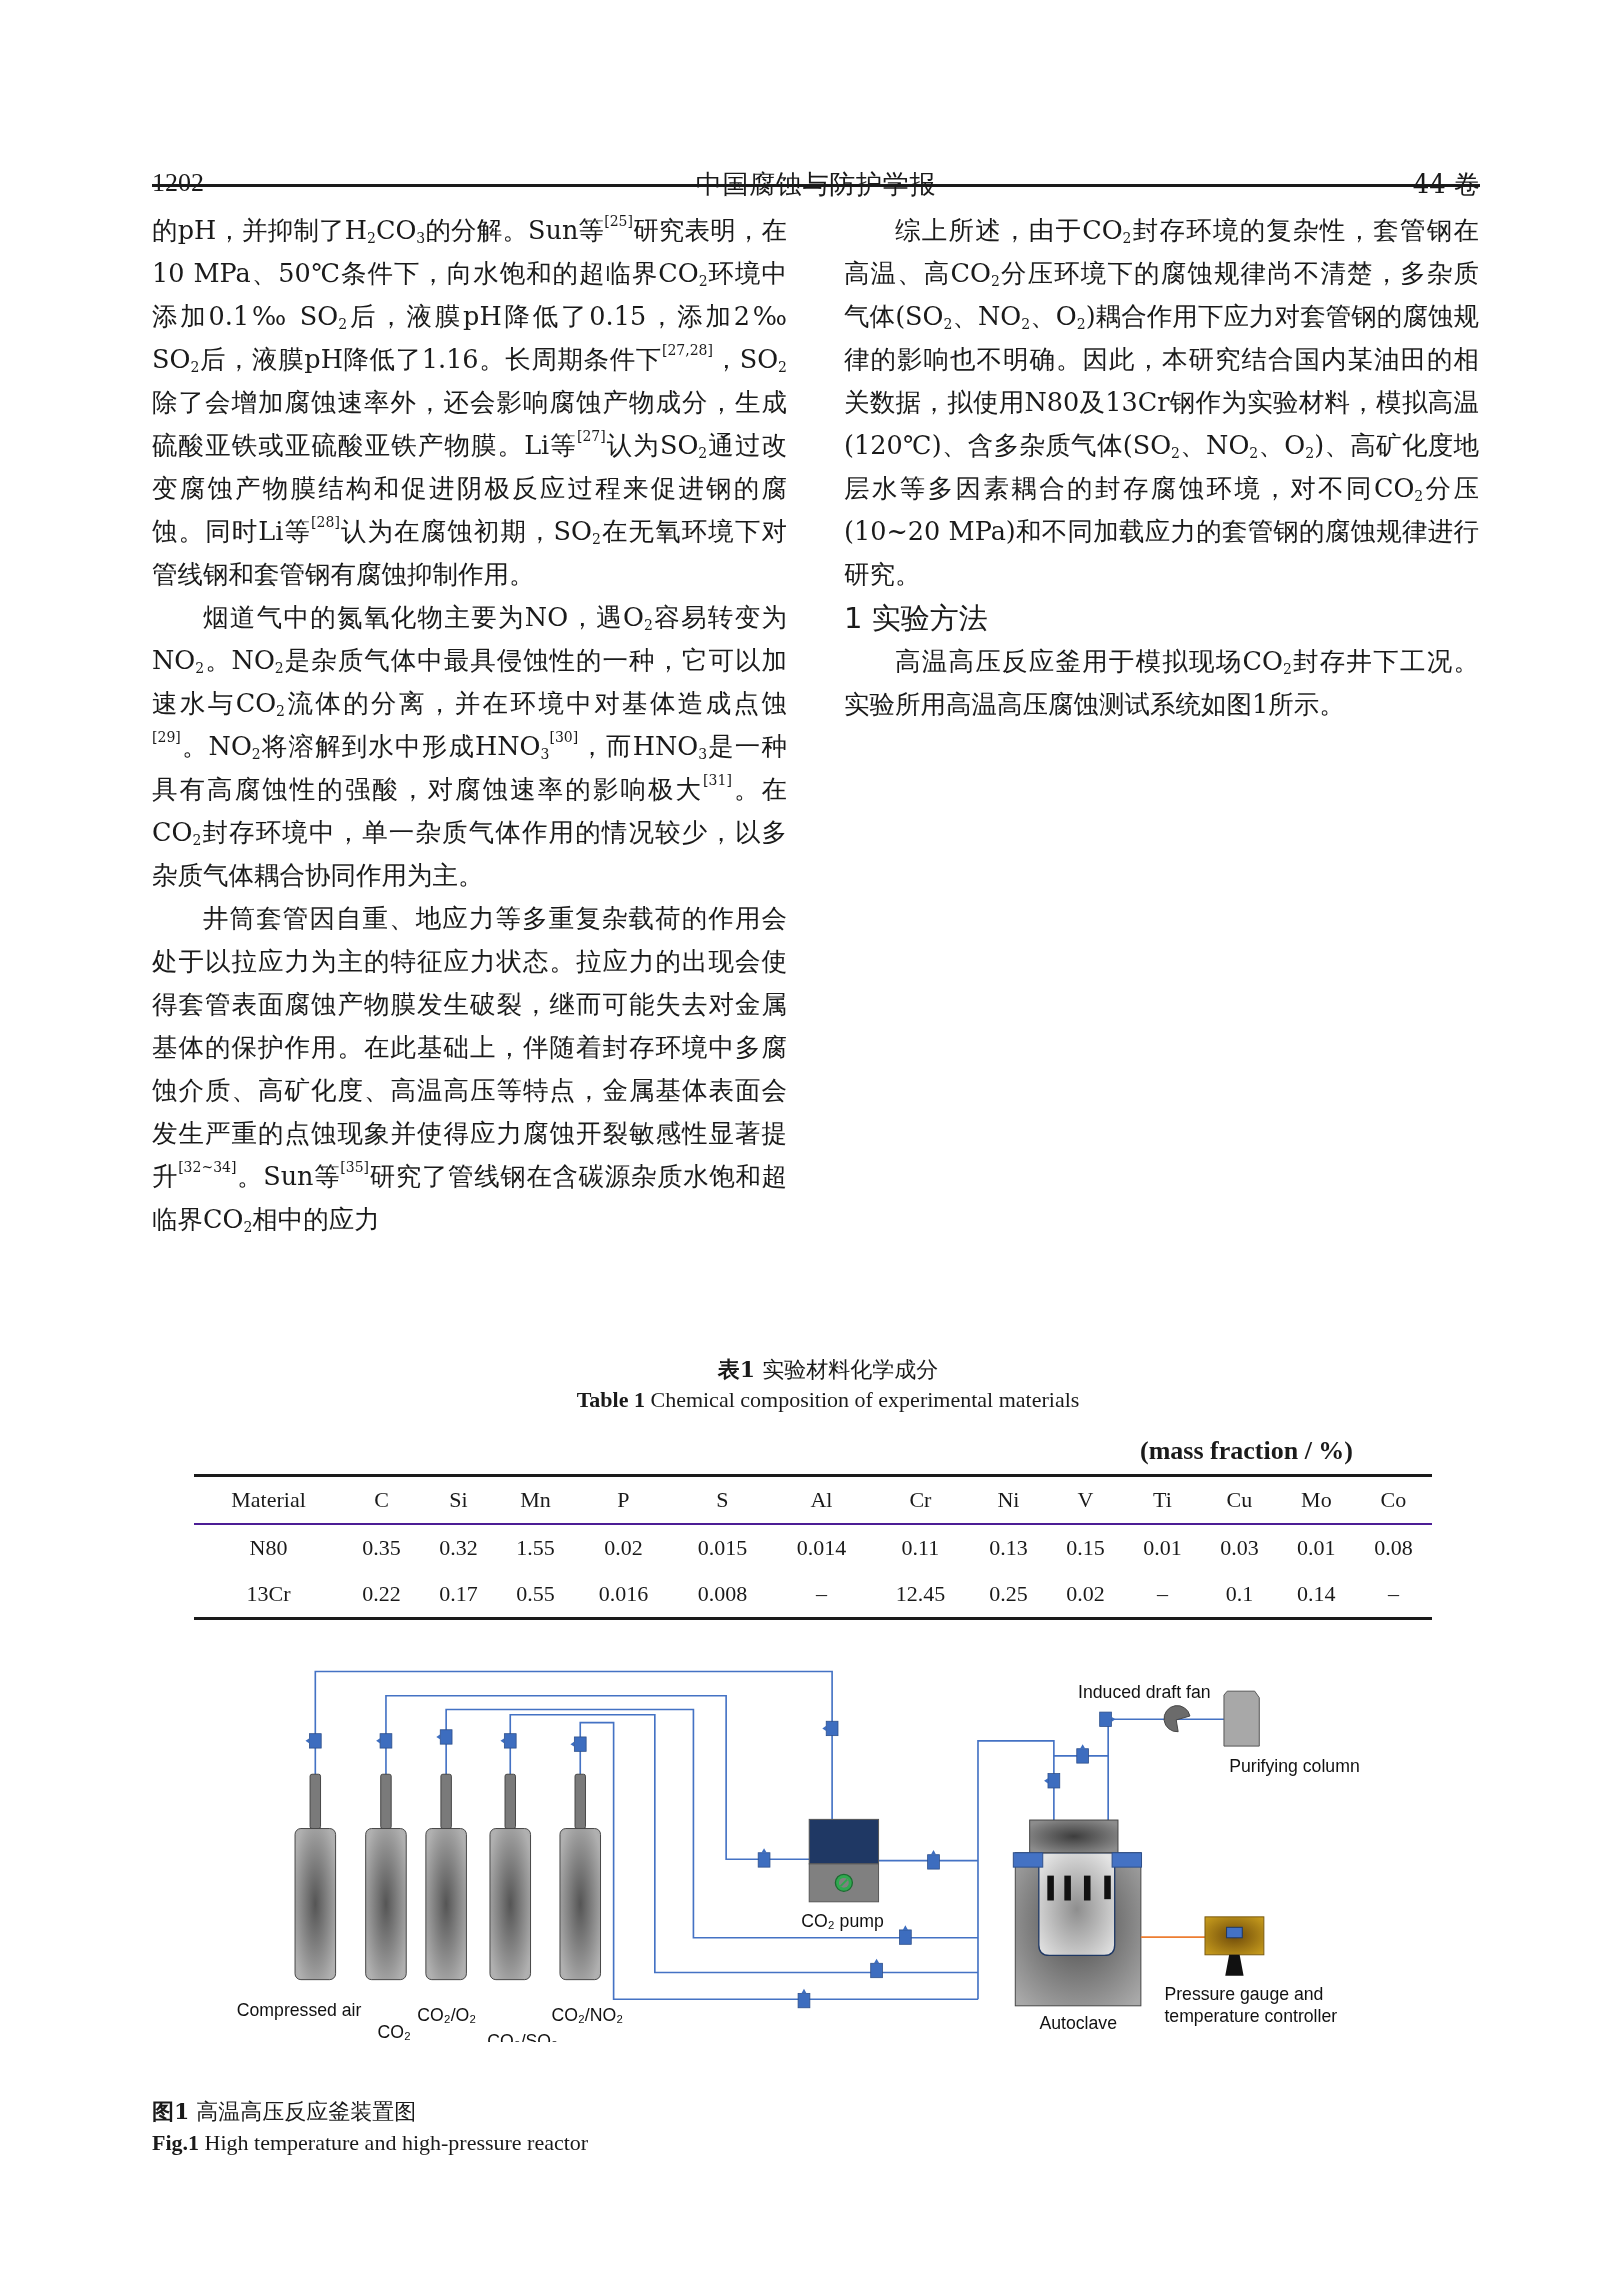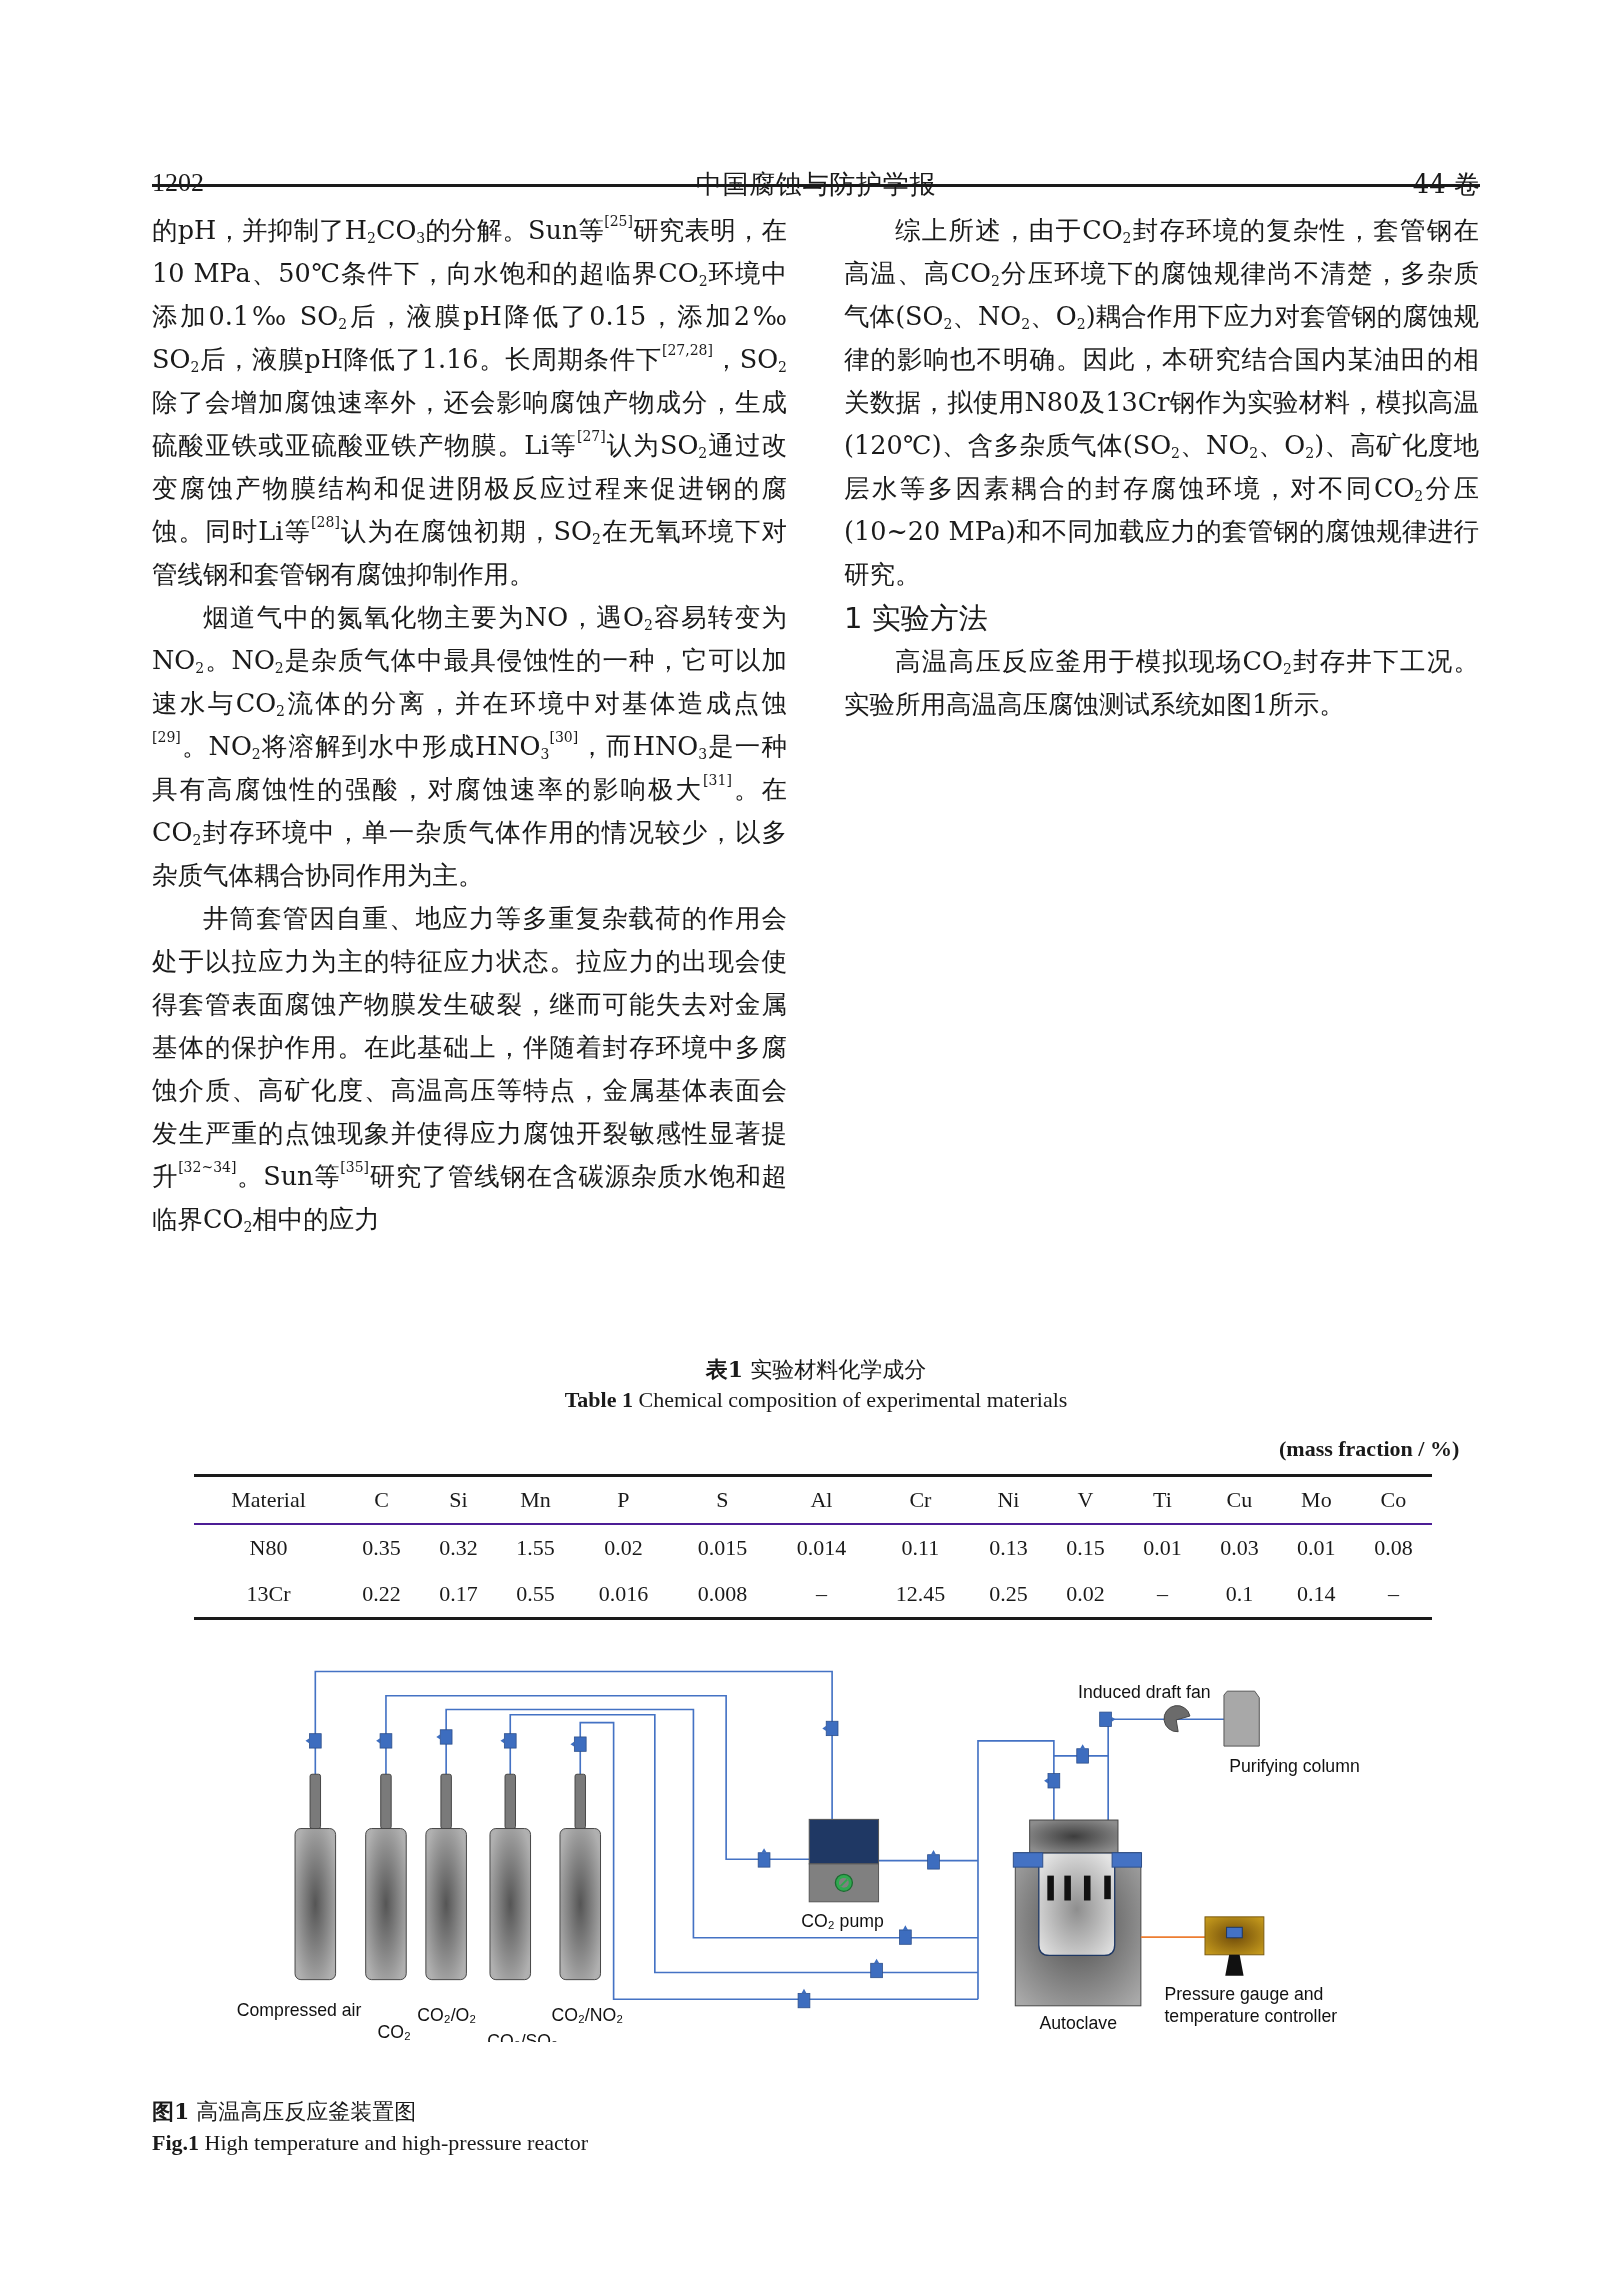--- a/index.html
+++ b/index.html
@@ -15,23 +15,23 @@
   .col { width:635px; font-size:25.5px; line-height:43px; text-align:justify; text-justify:inter-character; }
   .col p { margin:0; }
   .col p.ind { text-indent:2em; }
   .col-left { left:152px; top:209px; }
   .col-right { left:844px; top:209px; }
   sub, sup { font-size:0.55em; line-height:0;margin-top:32px; }
   sup { vertical-align:0.9em; }
   sub { vertical-align:-0.25em; }
   .sec-title { font-family:"DejaVu Sans","Liberation Sans",sans-serif; font-size:29px; line-height:43px; margin:0 !important; padding:0.7px 0; }
 
-  .t-cap { left:152px; width:1328px; text-align:center; font-size:22px; }
+  .t-cap { left:164px; width:1328px; text-align:center; font-size:22px; }
   .t-cap b { font-weight:bold; }
-  .unit { left:1279px; top:1436px; font-size:22px; font-weight:bold; font-family:"Liberation Serif",serif; }
+  .unit { left:1140px; top:1436px; font-size:26px; font-weight:bold; font-family:"Liberation Serif",serif; }
   table.comp { position:absolute; left:194px; top:1474px; width:1238px; border-collapse:collapse;
                font-family:"Liberation Serif",serif; font-size:22px; }
   table.comp th, table.comp td { text-align:center; font-weight:normal; padding:0; height:46px; }
   table.comp thead tr { border-top:3.3px solid #1a1a1a; border-bottom:2px solid #4c1d95; }
   table.comp tbody tr:last-child { border-bottom:3.3px solid #1a1a1a; }
 
   svg text { font-family:"Liberation Sans","DejaVu Sans",sans-serif; fill:#111; }
   .fig-cap { left:152px; width:1328px; font-size:22px; }
 </style>
 </head>

